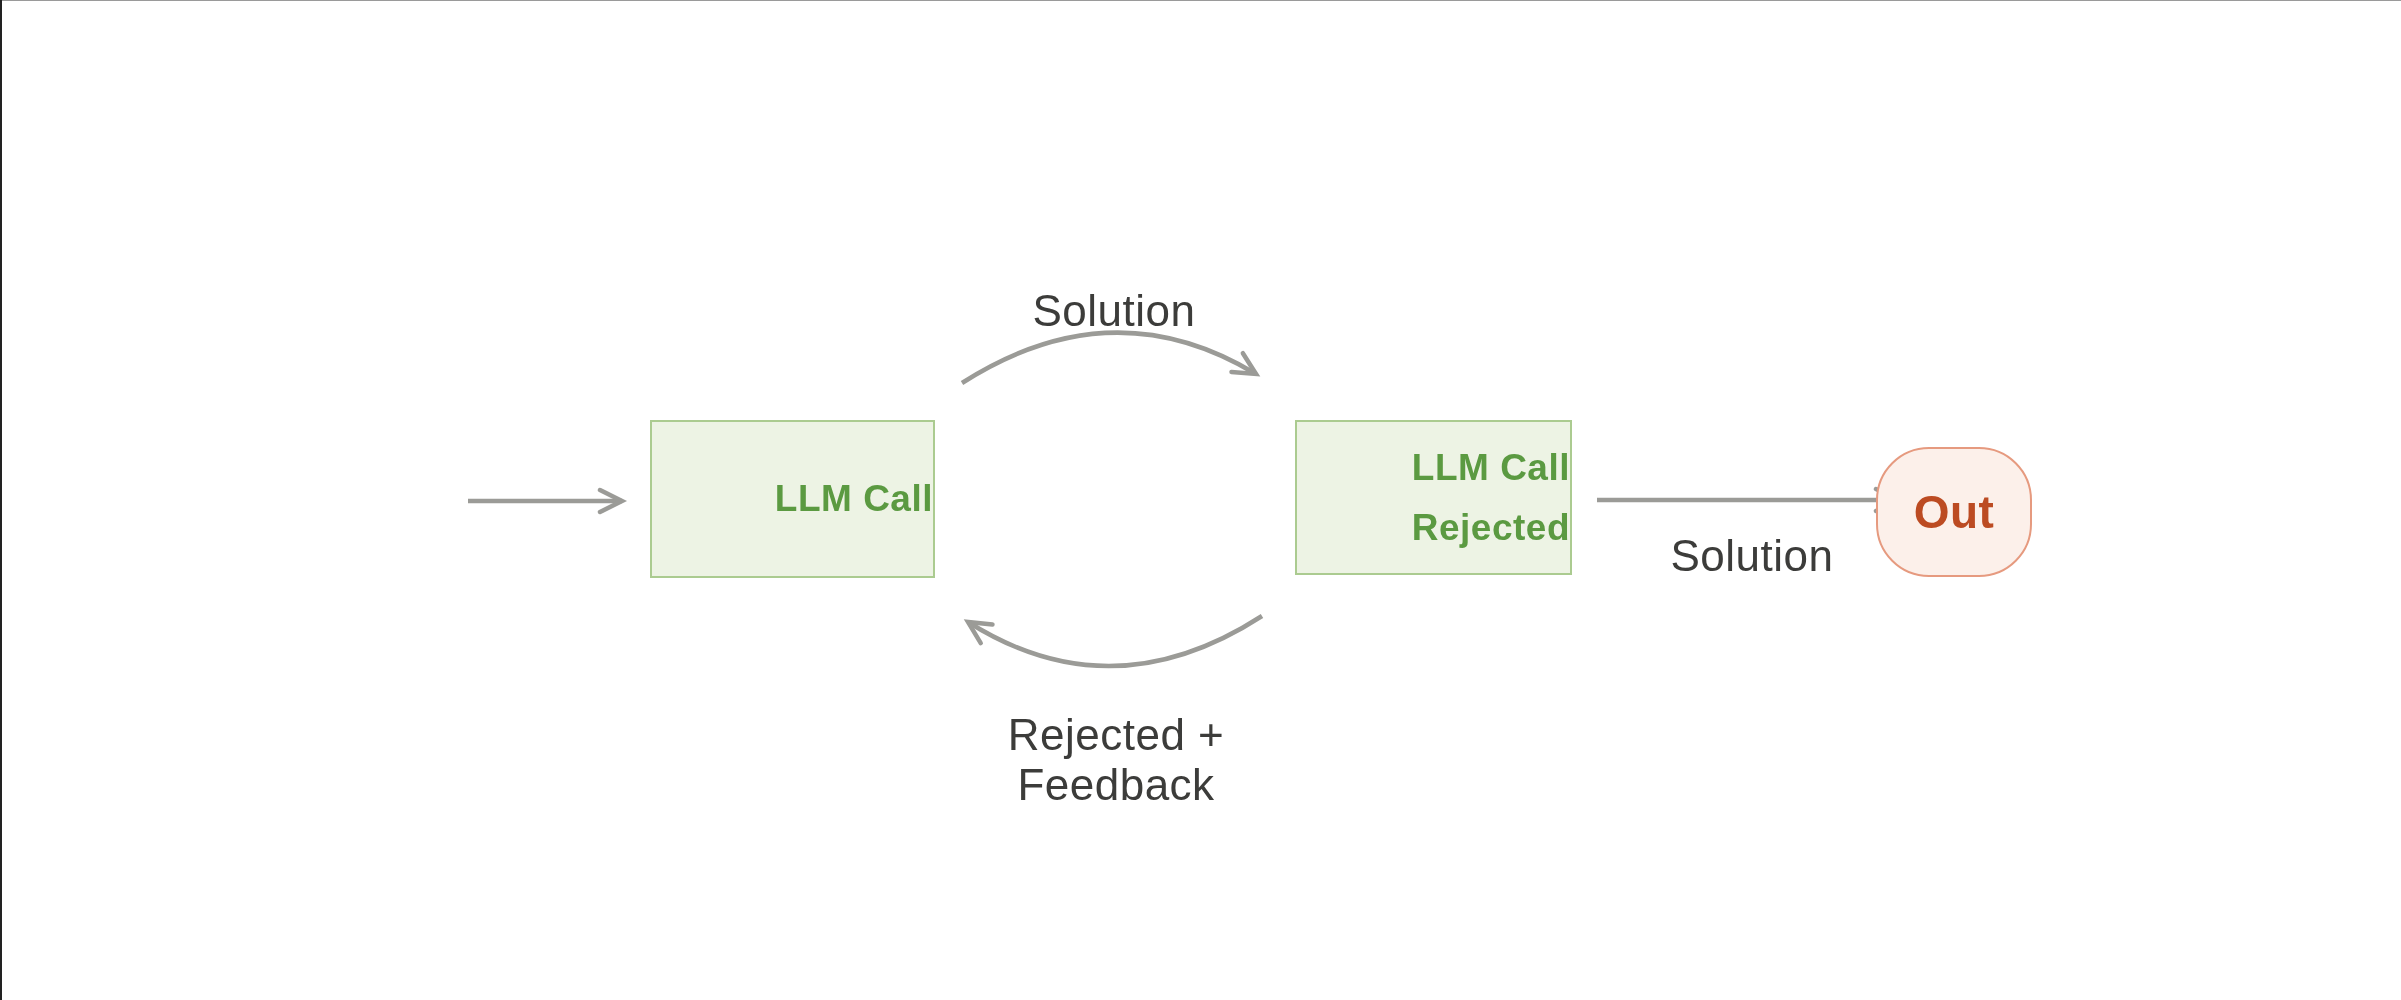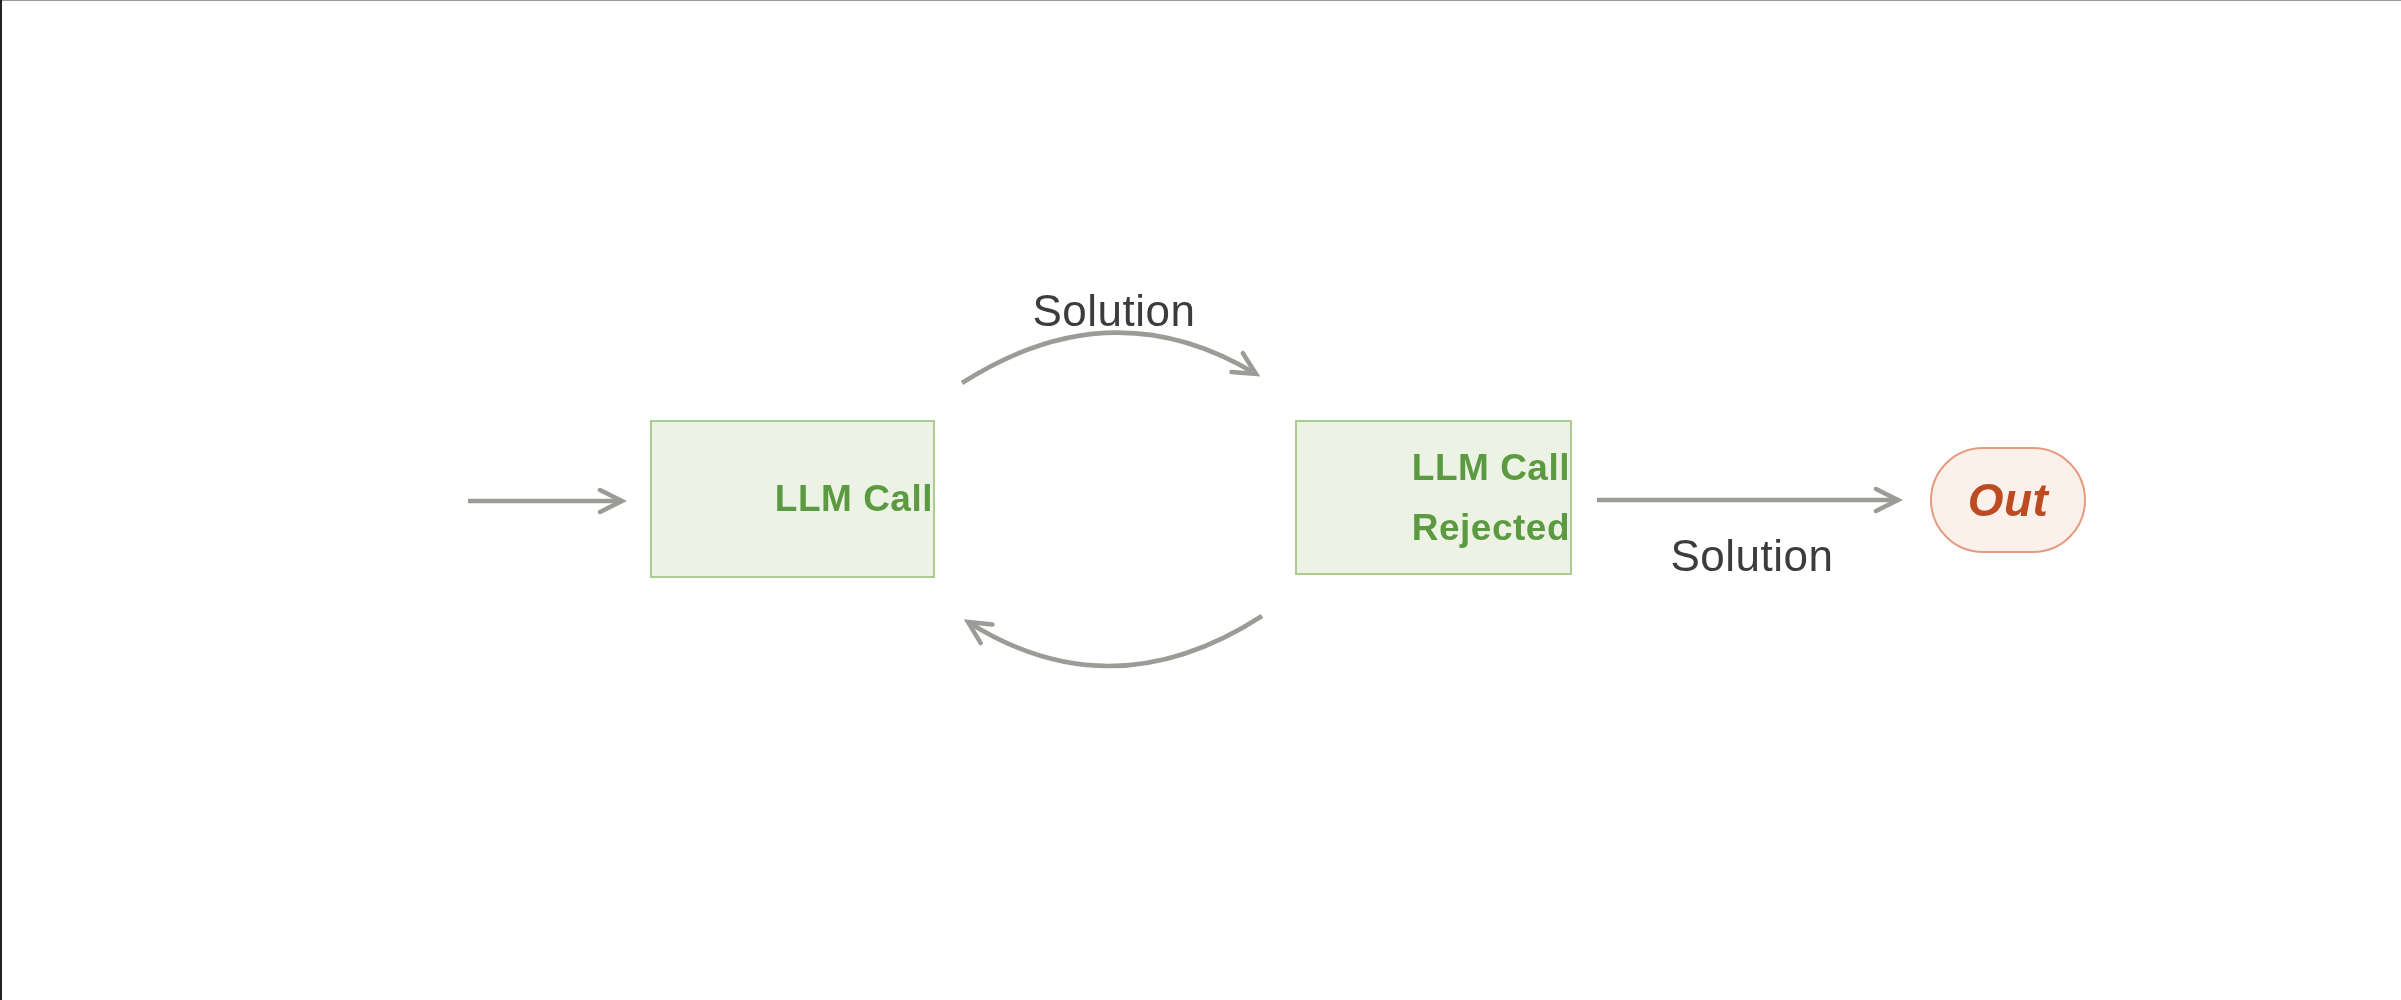--- a/index.html
+++ b/index.html
@@ -40,23 +40,22 @@
     color: var(--salmon-text, #bc4b22);
     font-weight: 700;
     font-size: 46px;
     letter-spacing: 0.5px;
   }
   .pill-in {
     left: 322px; top: 447px; width: 130px; height: 106px;
     border-radius: 50%;
   }
   .pill-out {
-    left: 1930px; top: 447px; width: 156px; height: 106px;
+    left: 1876px; top: 447px; width: 156px; height: 130px;
     border-radius: 53px;
-    font-style: italic;
   }
   .box {
     background: var(--green-fill, #edf3e4);
     border: 2px solid var(--green-border, #abcb90);
     color: var(--green-text, #5b9a41);
     font-weight: 700;
     font-size: 37px;
     line-height: 60px;
     letter-spacing: 0.5px;
     flex-direction: column;
@@ -108,16 +107,20 @@
     <span>LLM Call</span>
     <span>Rejected</span>
   </div>
 
   <div class="node pill pill-out">
     <span>Out</span>
   </div>
 
   <div class="edge-label label-solution">Solution</div>
 
+  <div class="edge-label label-rejected">
+    <div>Rejected +</div>
+    <div>Feedback</div>
+  </div>
 
   <div class="edge-label label-accepted">Solution</div>
 
 </div>
 
 </body></html>

